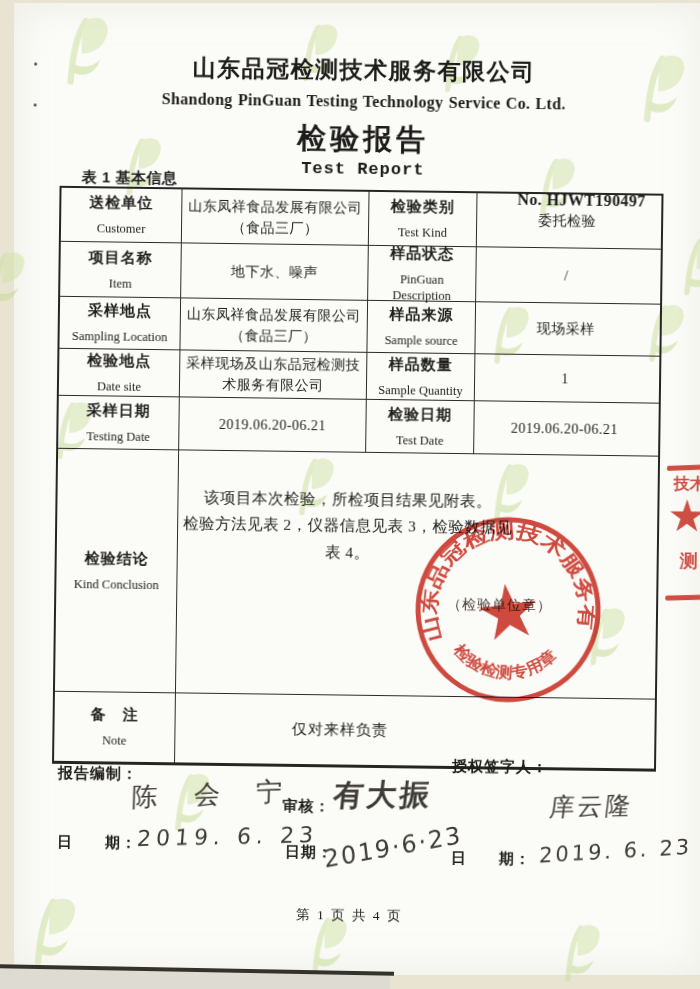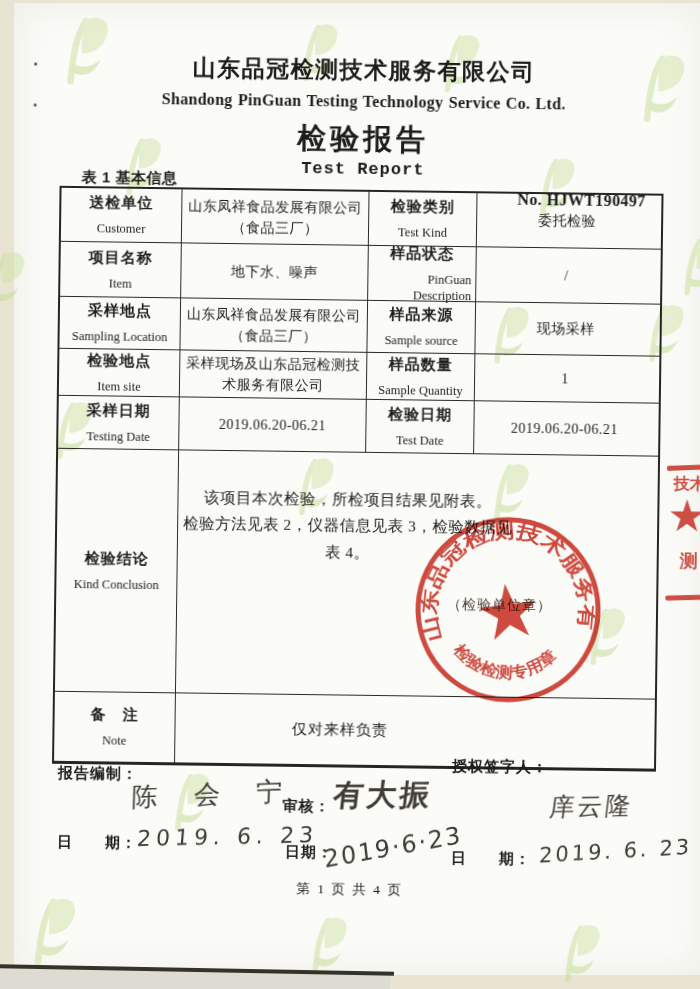--- a/index.html
+++ b/index.html
@@ -26,21 +26,21 @@
   .trow{display:flex;border-bottom:1.5px solid #2b2a27;}
   .trow:last-child{border-bottom:none;}
   .cell{box-sizing:border-box;display:flex;flex-direction:column;align-items:center;justify-content:center;
         padding:2px 4px;text-align:center;}
   .c1{width:121px;border-right:1.5px solid #2b2a27;}
   .c2{width:187px;border-right:1.5px solid #2b2a27;}
   .c3{width:108px;border-right:1.5px solid #2b2a27;}
   .c4{width:180px;}
   .merged{width:475px;}
   .zh{font:700 15px/1.35 "Liberation Sans",sans-serif;letter-spacing:1px;}
-  .en{font:400 12.5px/1.25 "Liberation Serif",serif;margin-top:9px;text-align:right;}
+  .en{font:400 12.5px/1.25 "Liberation Serif",serif;margin-top:9px;}
   .val{font:400 14px/1.5 "Liberation Serif",serif;letter-spacing:.5px;}
   .concl-cell{justify-content:flex-start;padding-top:34px;padding-right:140px;}
   .concl-cell .cline{font:400 15.5px/1.7 "Liberation Serif",serif;letter-spacing:.5px;}
   .note-cell{padding-right:150px;font:400 15px/1.5 "Liberation Serif",serif;letter-spacing:1px;}
   
   .seal{position:absolute;left:416px;top:503px;width:200px;height:200px;z-index:30;
         mix-blend-mode:multiply;opacity:.9;}
   .seal-ring{fill:none;stroke:#c93529;stroke-width:5;}
   .seal-ring-text{font:700 19px "Liberation Sans",sans-serif;fill:#c93529;}
   .seal-bot-text{font:700 15.5px "Liberation Sans",sans-serif;fill:#c93529;}
@@ -60,21 +60,21 @@
   
   .siglabel{position:absolute;z-index:10;font:700 15px/1.3 "Liberation Sans",sans-serif;letter-spacing:1px;}
   .hand{position:absolute;z-index:12;color:#3f3b35;font-family:"DejaVu Sans",sans-serif;white-space:nowrap;}
   .name1{font-size:26px;letter-spacing:14px;transform:rotate(-3deg) skewX(-4deg);}
   .name2{font-size:30px;font-weight:600;letter-spacing:3px;transform:rotate(-1deg) skewX(-7deg);}
   .name3{font-size:25px;letter-spacing:3px;transform:rotate(-2deg) skewX(-8deg);}
   .hd1{font-size:22px;letter-spacing:5px;transform:rotate(-2deg) skewX(-6deg);}
   .hd2{font-size:24px;letter-spacing:2px;transform:rotate(-11deg) skewX(-4deg);}
   .hd3{font-size:21px;letter-spacing:3px;transform:rotate(-4deg) skewX(-6deg);}
   
-  .page-footer{position:absolute;left:308px;top:876px;z-index:10;
+  .page-footer{position:absolute;left:308px;top:902px;z-index:10;
                font:400 13.5px/1.3 "Liberation Serif",serif;letter-spacing:2px;}
   .speck{position:absolute;width:3px;height:3px;background:#4a4845;border-radius:50%;z-index:3;}
   .bottom-edge{position:absolute;left:-6px;top:968px;width:400px;height:4px;background:#35322c;
                transform:rotate(1.1deg);z-index:40;}
   .bottom-fill{position:absolute;left:-6px;top:971px;width:396px;height:22px;background:#dedbd2;
                transform:rotate(1.1deg);z-index:39;}
 </style>
 </head>
 <body>
 
@@ -191,21 +191,21 @@
         <div class="cell c2 val">山东凤祥食品发展有限公司（食品三厂）</div>
         <div class="cell c3">
           <span class="zh">样品来源</span>
           <span class="en">Sample source</span>
         </div>
         <div class="cell c4 val">现场采样</div>
       </div>
       <div class="trow" style="height:46px">
         <div class="cell c1">
           <span class="zh">检验地点</span>
-          <span class="en">Item site</span>
+          <span class="en">Date site</span>
         </div>
         <div class="cell c2 val">采样现场及山东品冠检测技术服务有限公司</div>
         <div class="cell c3">
           <span class="zh">样品数量</span>
           <span class="en">Sample Quantity</span>
         </div>
         <div class="cell c4 val">1</div>
       </div>
       <div class="trow" style="height:52px">
         <div class="cell c1">

